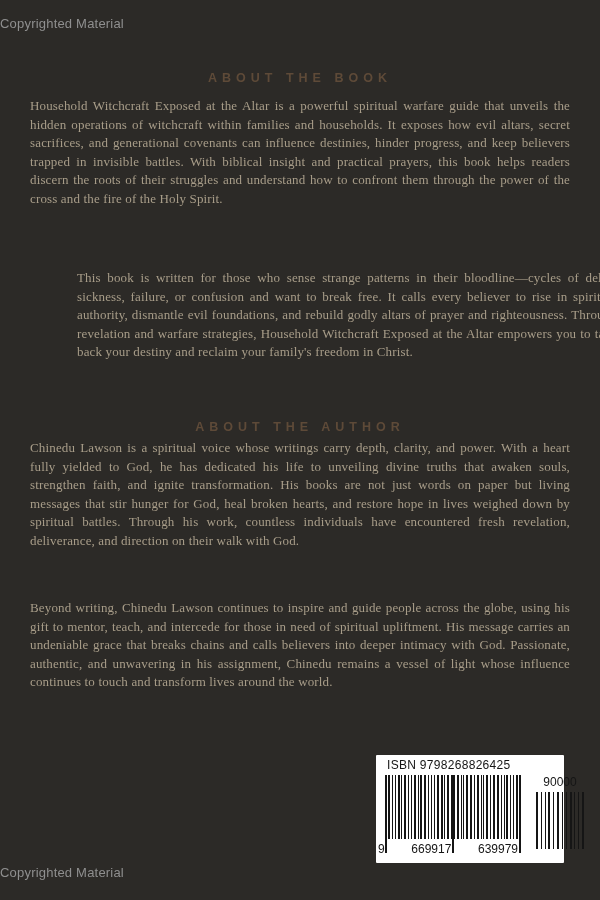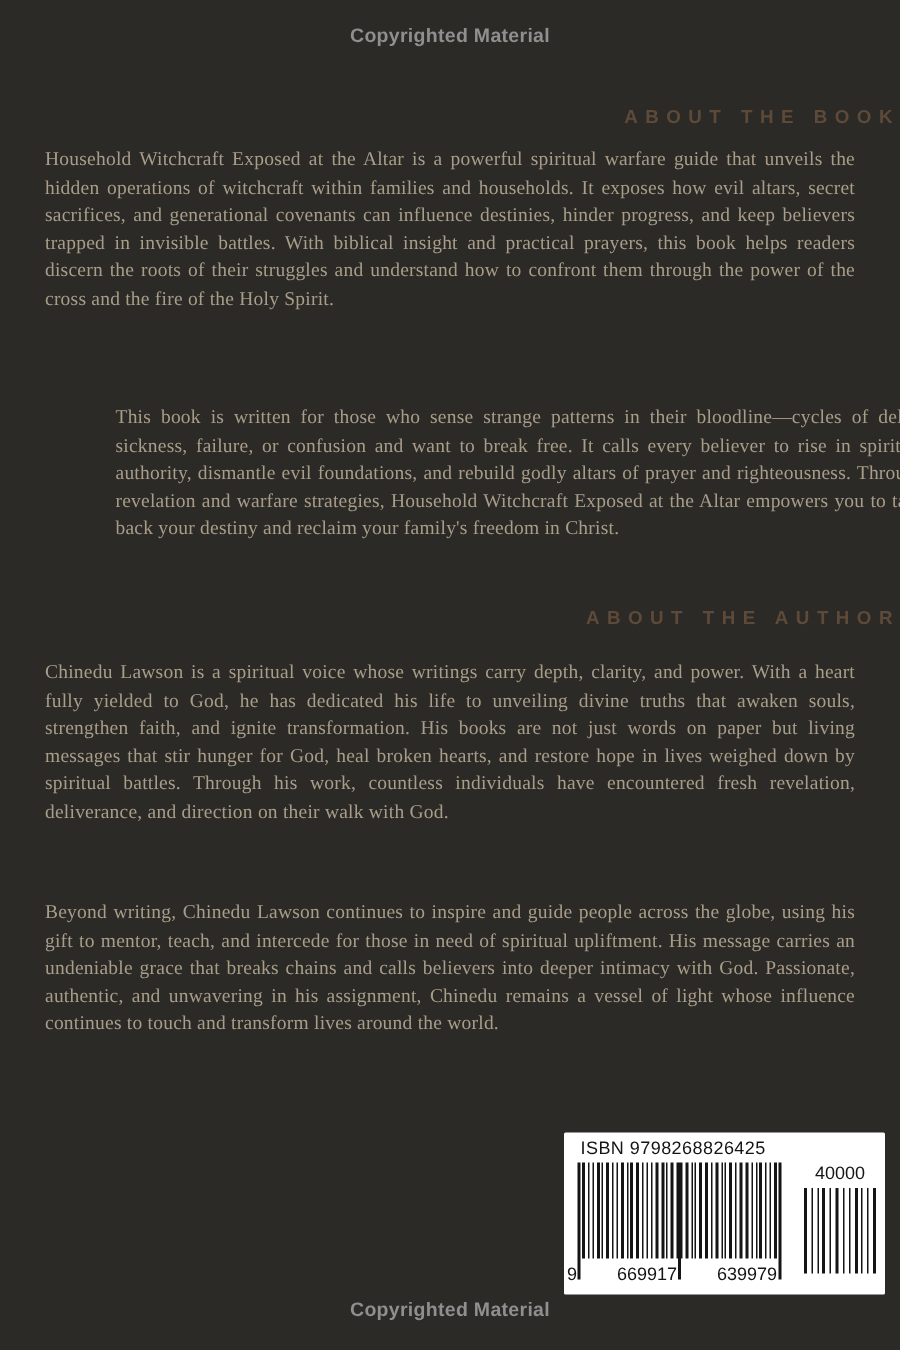--- a/index.html
+++ b/index.html
@@ -20,42 +20,41 @@
   .page {
     position: relative;
     width: 600px;
     height: 900px;
     background: var(--background);
   }
   .copyright-banner {
     position: absolute;
     left: 0;
     width: 100%;
-    text-align: center;
     font-family: "Liberation Sans", sans-serif;
     font-size: 13px;
-    font-weight: 700;
+    font-weight: 400;
     color: var(--copyright);
     letter-spacing: 0.2px;
   }
   .copyright-top { top: 16px; }
   .copyright-bottom { top: 865px; }
   .section-heading {
     position: absolute;
     left: 0;
     width: 100%;
-    text-align: right;
+    text-align: center;
     font-family: "Liberation Sans", sans-serif;
     font-size: 12.5px;
     font-weight: 700;
     letter-spacing: 5px;
     color: var(--heading);
   }
   .heading-book { top: 71px; }
-  .heading-author { top: 405px; }
+  .heading-author { top: 420px; }
   .body-paragraph {
     position: absolute;
     left: 30px;
     width: 540px;
     font-family: "Liberation Serif", serif;
     font-size: 13px;
     line-height: 18.6px;
     text-align: justify;
     letter-spacing: 0.15px;
     color: var(--body-text);
@@ -63,21 +62,21 @@
   .p-book-1 { top: 97px; }
   .p-book-2 { top: 269px; margin-left: 47px; }
   .p-author-1 { top: 439px; }
   .p-author-2 { top: 599px; }
 
   
   .barcode-box {
     position: absolute;
     left: 376px;
     top: 755px;
-    width: 214px;
+    width: 188px;
     height: 108px;
     background: var(--barcode-bg);
     border-radius: 1px;
   }
   .isbn-label {
     position: absolute;
     top: 3px;
     left: 11px;
     font-family: "Liberation Sans", sans-serif;
     font-size: 12px;
@@ -220,21 +219,21 @@
       <div class="guard guard-middle"></div>
       <div class="guard guard-right"></div>
       <div class="barcode-digits">
         <span>9</span>
         <span>669917</span>
         <span>639979</span>
       </div>
     </div>
 
     <div class="barcode-supplement">
-      <div class="supplement-value">40000</div>
+      <div class="supplement-value">90000</div>
       <div class="bars bars-supplement">
           <span style="width:2px"></span>
           <span style="width:1px"></span>
           <span style="width:1px"></span>
           <span style="width:2px"></span>
           <span style="width:1px"></span>
           <span style="width:2px"></span>
           <span style="width:1px"></span>
           <span style="width:1px"></span>
           <span style="width:2px"></span>

